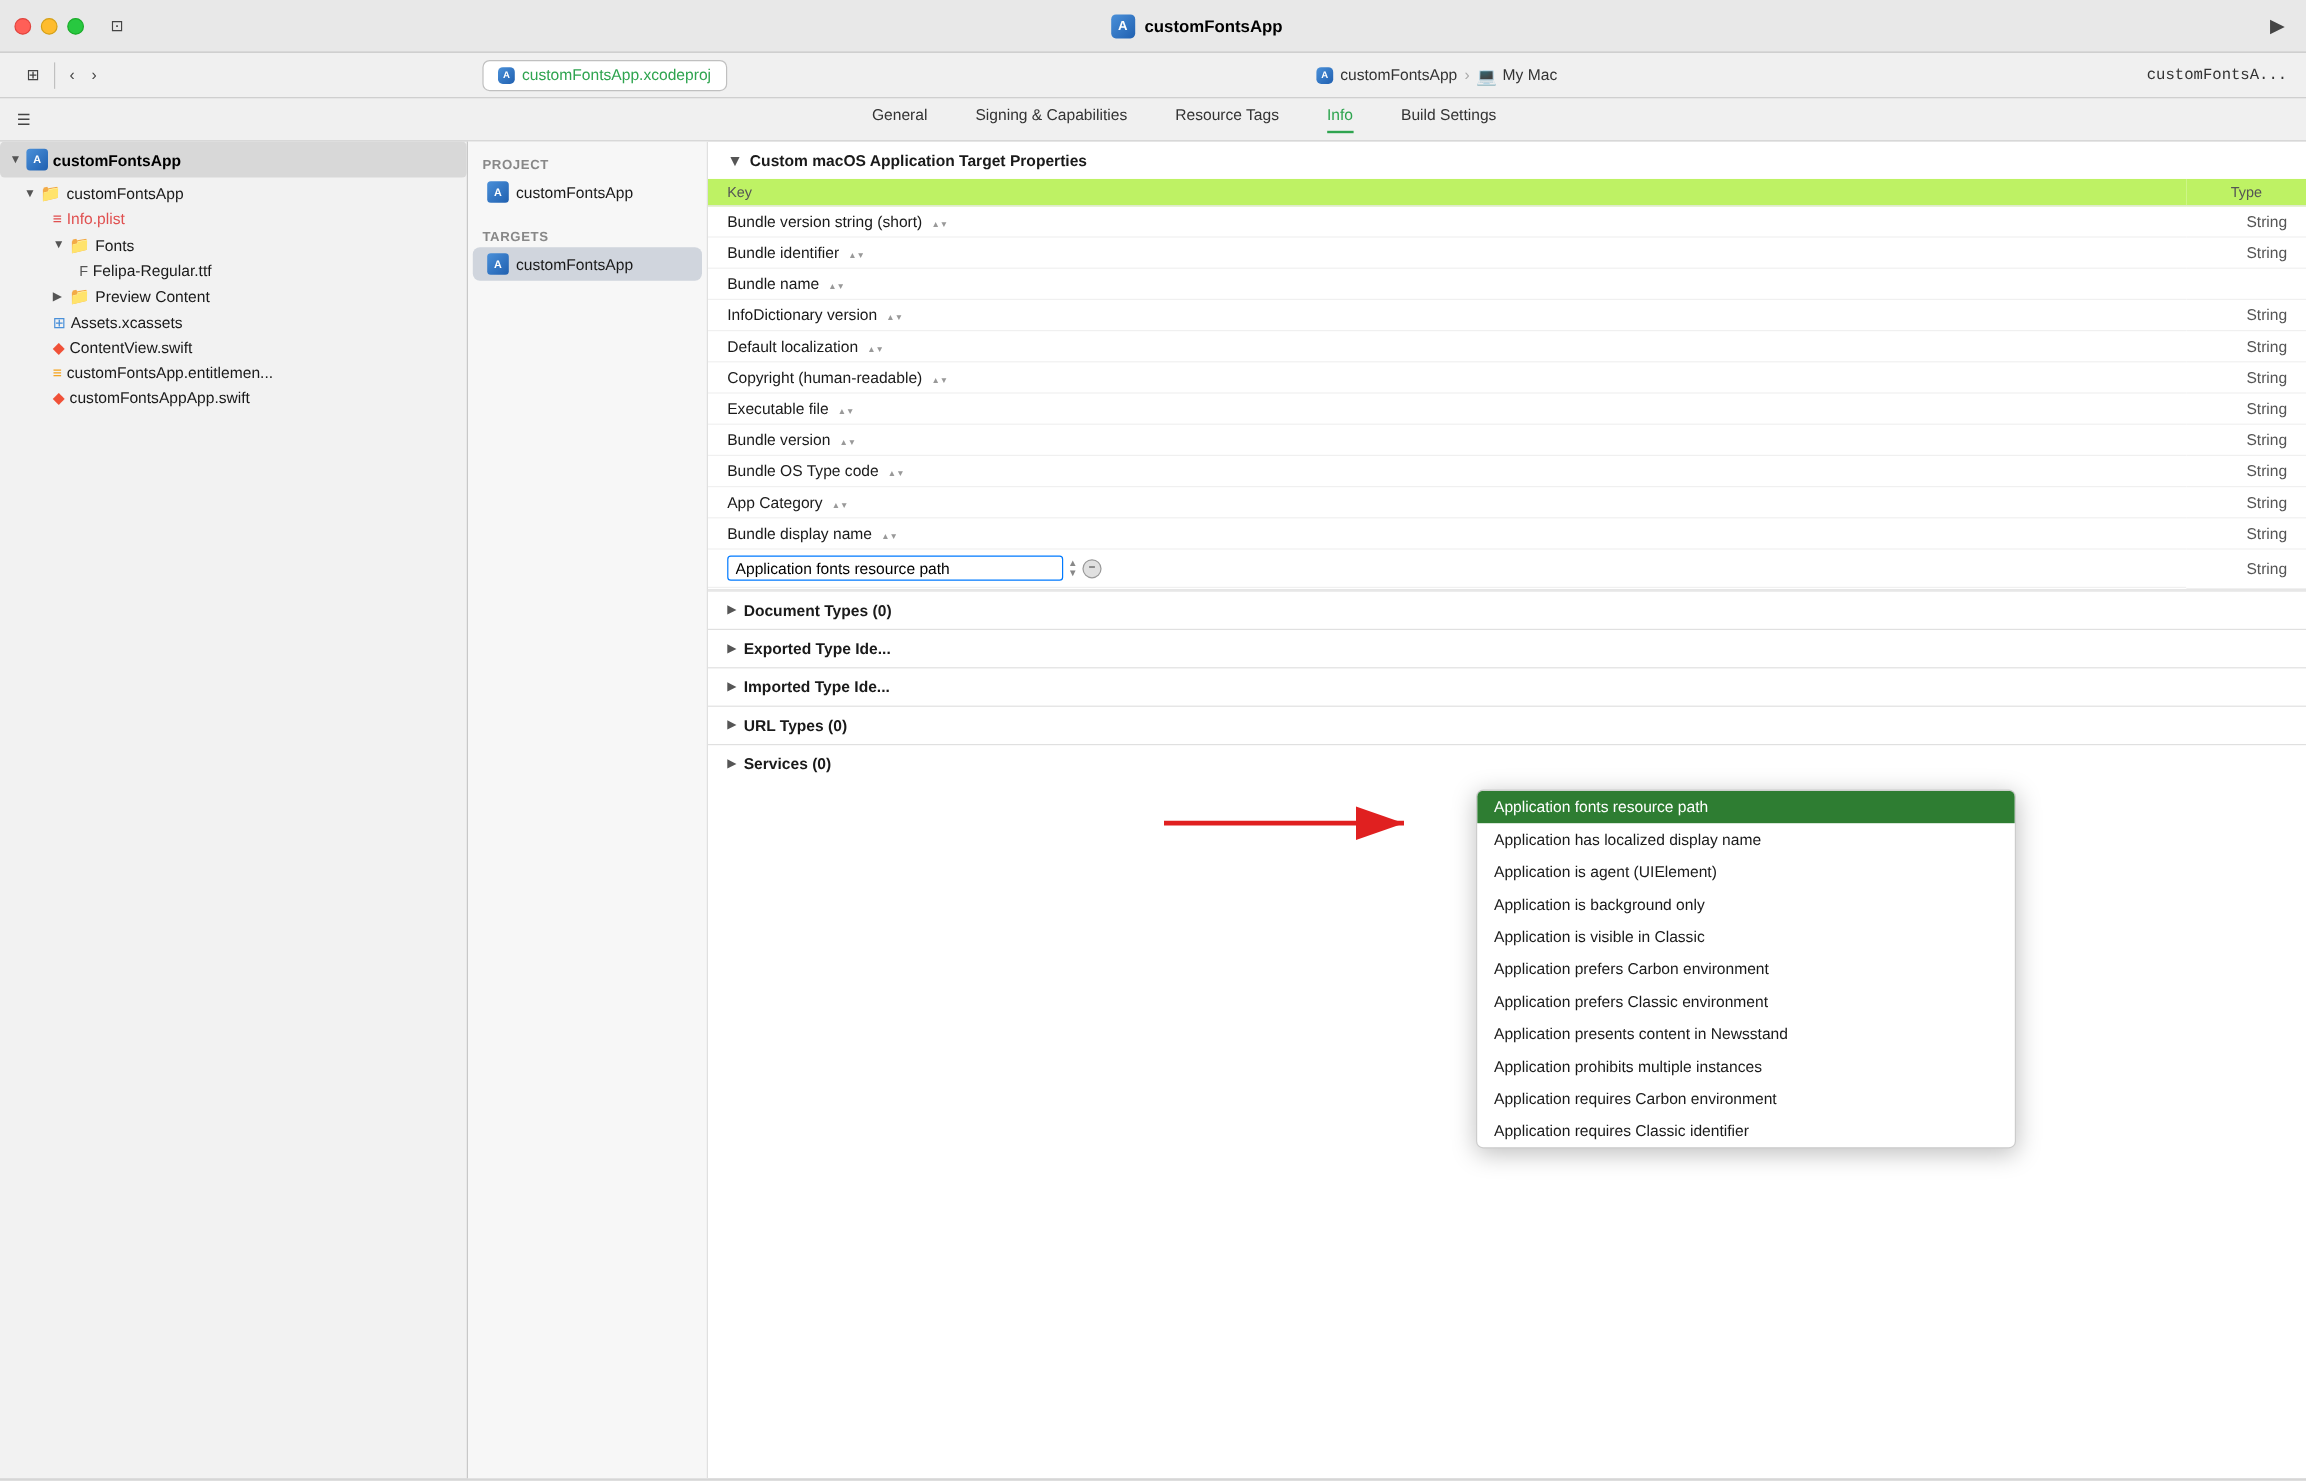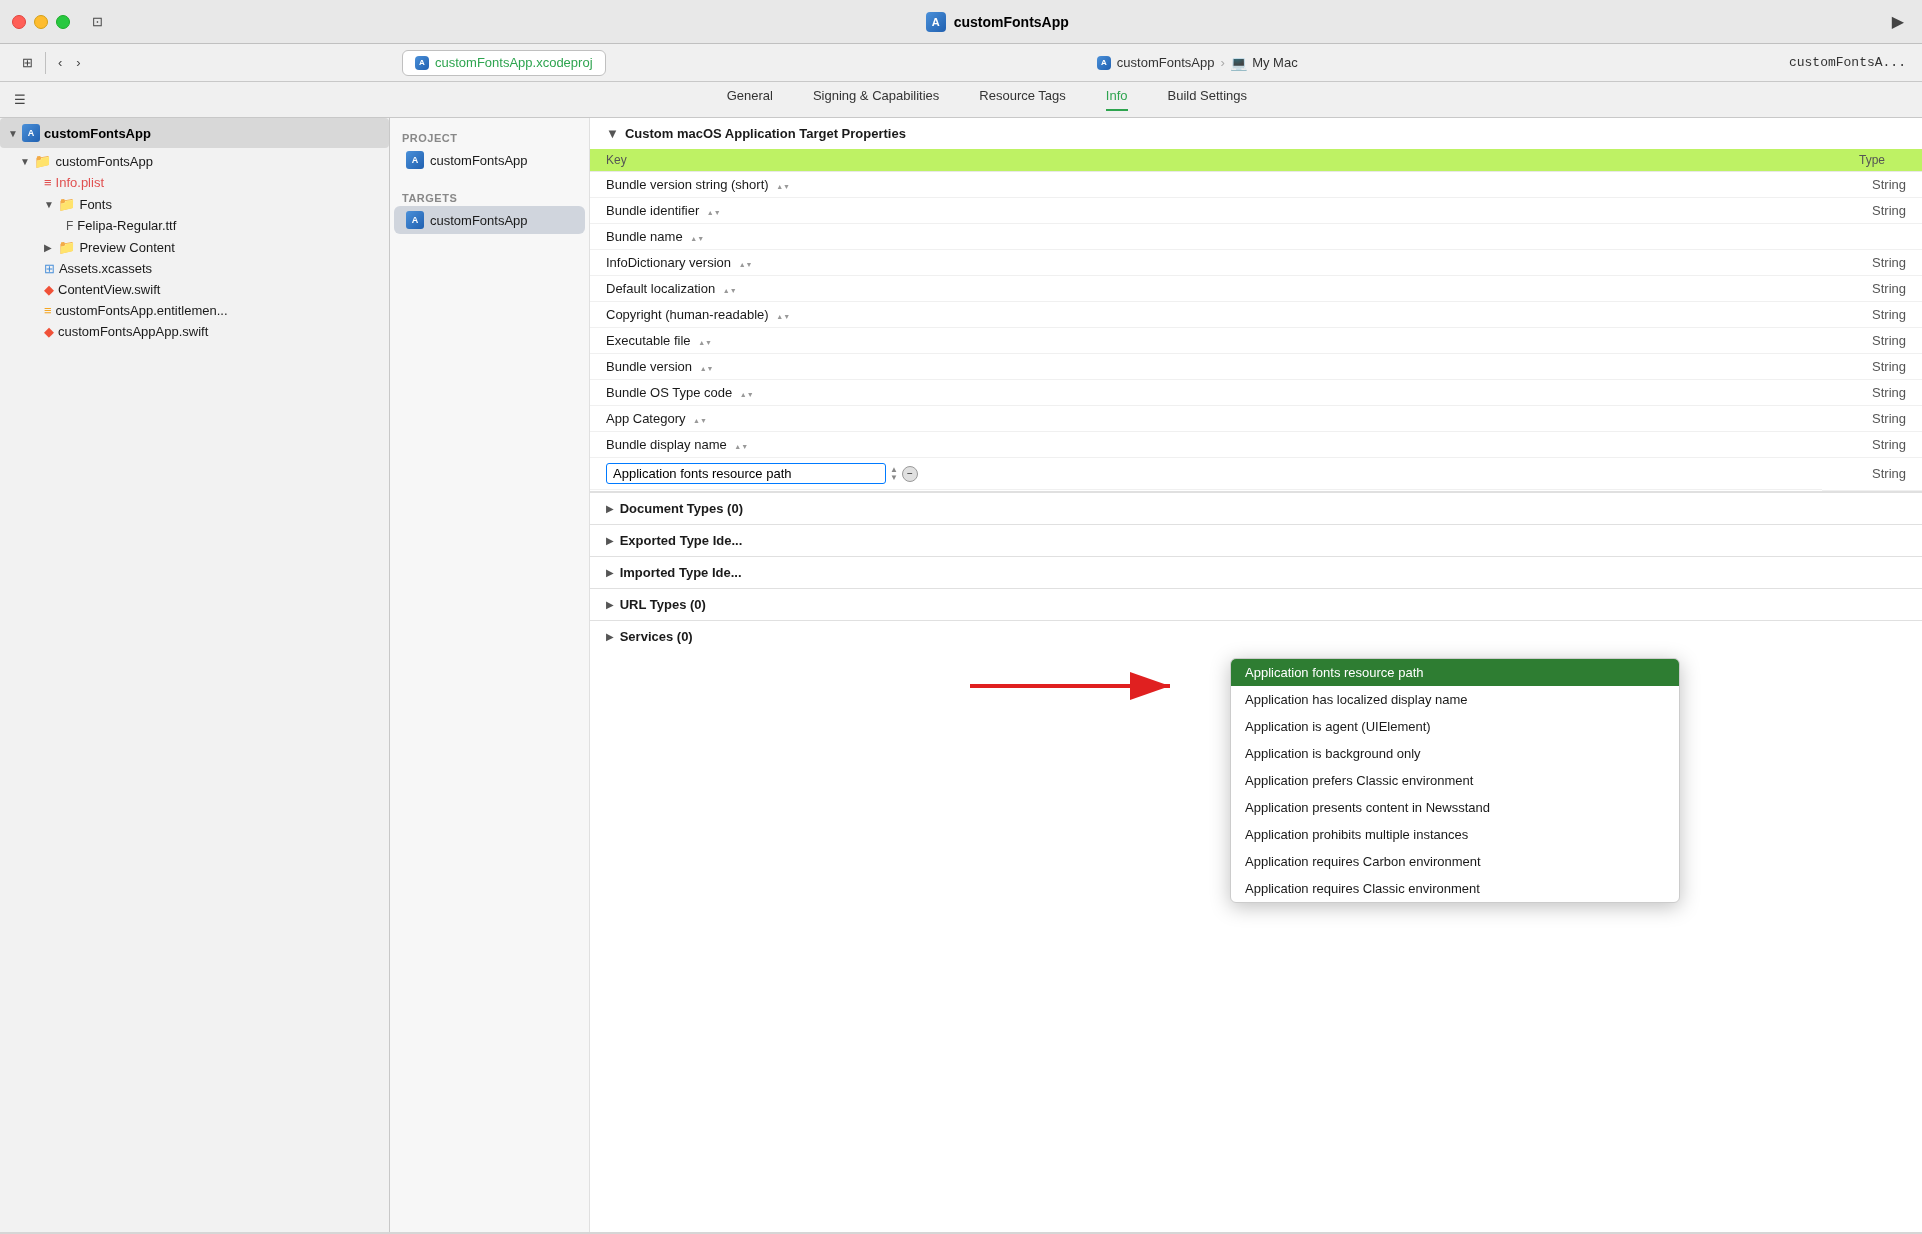--- a/index.html
+++ b/index.html
@@ -474,21 +474,23 @@
         </defs>
         <line x1="0" y1="20" x2="200" y2="20" stroke="#e02020" stroke-width="4" marker-end="url(#arrowhead)"></line>
       </svg>
     </div>
 
     <div class="dropdown-menu" id="dropdown-menu">
     <div class="dropdown-item highlighted">Application fonts resource path</div>
         <div class="dropdown-item">Application has localized display name</div>
         <div class="dropdown-item">Application is agent (UIElement)</div>
         <div class="dropdown-item">Application is background only</div>
+        <div class="dropdown-item">Application is visible in Classic</div>
+        <div class="dropdown-item">Application prefers Carbon environment</div>
         <div class="dropdown-item">Application prefers Classic environment</div>
         <div class="dropdown-item">Application presents content in Newsstand</div>
         <div class="dropdown-item">Application prohibits multiple instances</div>
         <div class="dropdown-item">Application requires Carbon environment</div>
-        <div class="dropdown-item">Application requires Classic environment</div>
+        <div class="dropdown-item">Application requires Classic identifier</div>
       </div>
 
   </div>
 </div>
 
 </body></html>

